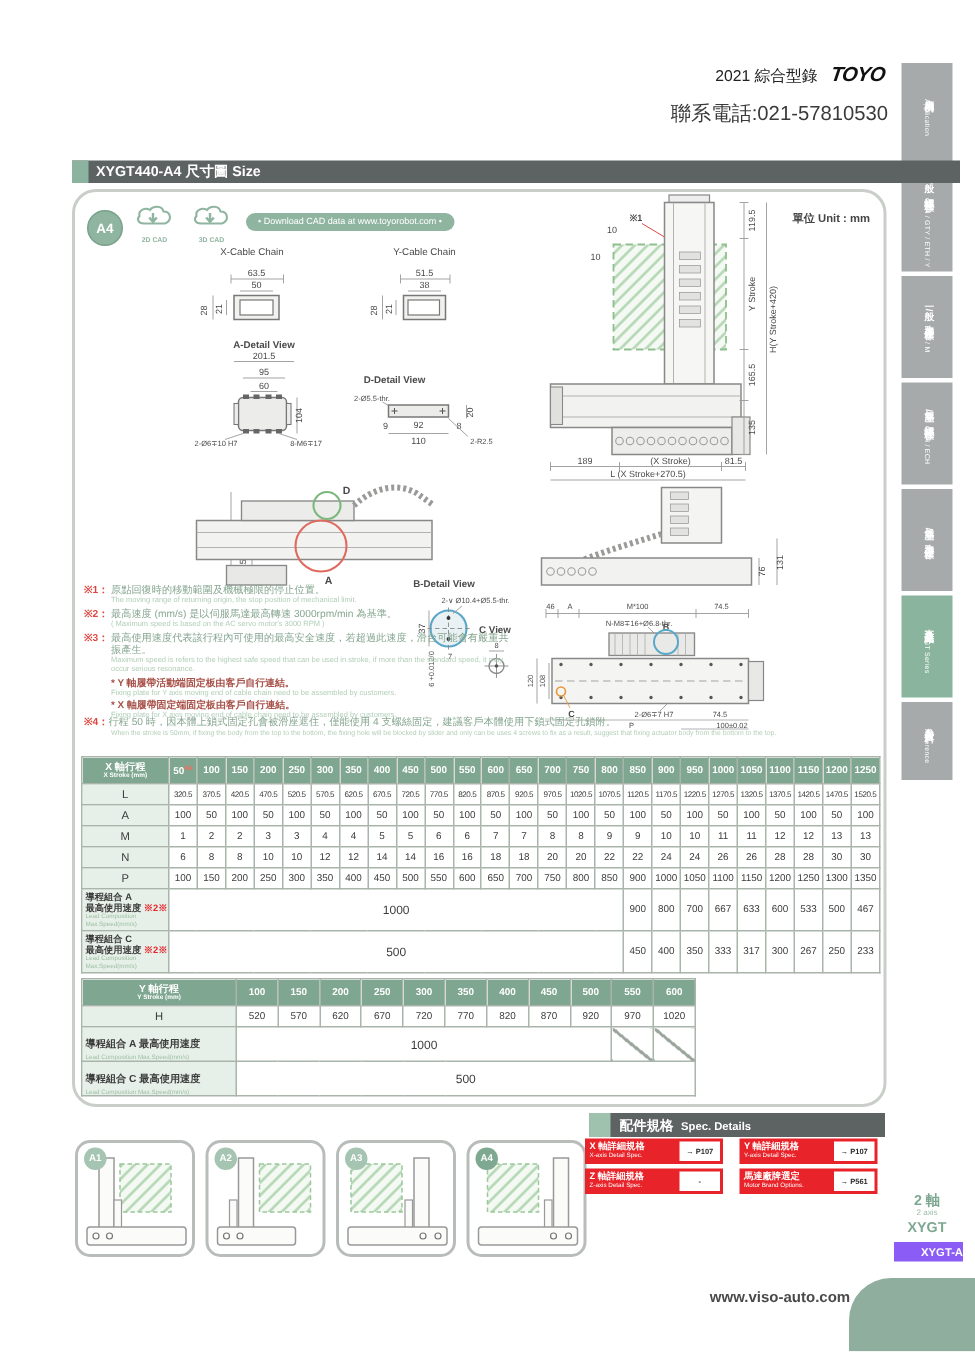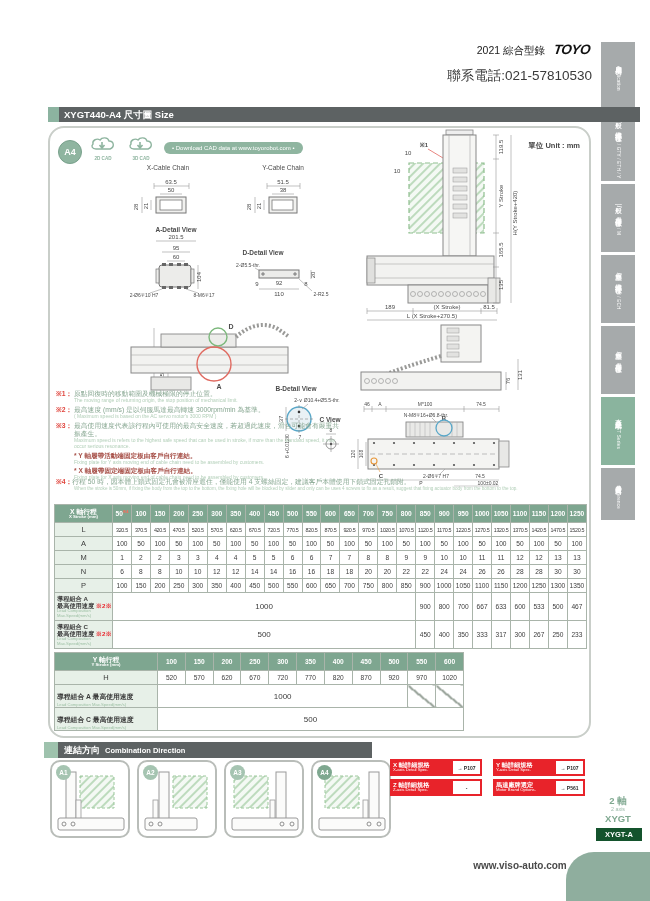--- a/index.html
+++ b/index.html
@@ -103,22 +103,22 @@
   .cb.active{background:#7fa890;}
   .spec-btn{position:absolute;width:92px;height:17px;background:#e8232a;color:#fff;box-sizing:border-box;padding:1.5px 0 0 3px;}
   .sb-zh{font-size:6.2px;font-weight:bold;line-height:1.15;}
   .sb-en{font-size:4.2px;line-height:1.1;}
   .sb-link{position:absolute;right:2px;top:2px;width:27px;height:13px;background:#fff;color:#2a2a2a;
            font-size:5px;font-weight:bold;display:flex;align-items:center;justify-content:center;}
   .axisinfo{position:absolute;left:592px;top:796px;width:52px;text-align:center;color:#7fa890;}
   .axisinfo .a1{font-size:9.5px;font-weight:bold;line-height:1.1;}
   .axisinfo .a2{font-size:5.4px;color:#9dbcab;line-height:1.2;}
   .axisinfo .a3{font-size:9.5px;font-weight:bold;line-height:1.3;}
-  .modelbadge{position:absolute;left:596px;top:828px;width:46px;height:13px;background:#14532d;color:#fff;
-              font-size:7.5px;font-weight:bold;text-align:center;line-height:13px;}
+  .modelbadge{position:absolute;left:596px;top:828px;width:46px;height:13px;background:#8b5cf6;color:#fff;
+              font-size:7.5px;font-weight:bold;text-align:right;line-height:13px;}
   .url{position:absolute;left:450px;top:860px;width:140px;text-align:center;font-size:10px;font-weight:bold;color:#4a4a4a;}
   .corner{position:absolute;left:566px;top:852px;width:84px;height:49px;background:#8fae9e;border-radius:28px 0 0 0;}
 </style>
 </head>
 <body>
 
 <svg width="0" height="0" style="position:absolute" aria-hidden="true">
   <defs>
     <pattern id="ghatch" width="6" height="6" patternUnits="userSpaceOnUse" patternTransform="rotate(45)">
       <rect width="6" height="6" fill="#f4f9f4"></rect>
@@ -741,24 +741,20 @@
             </tr>
             <tr class="ysp">
               <td class="yl2"><span class="z">導程組合 C 最高使用速度</span><div class="e">Lead Composition Max.Speed(mm/s)</div></td>
               <td class="mg" colspan="11">500</td>
             </tr>
           </tbody>
         </table>
       </div>
   </div>
 
-  <div class="secbar" style="left:44px;top:742px;width:328px;">
-    <div class="sq"></div>
-    <div class="tx"><span>連結方向</span><span class="en">Combination Direction</span></div>
-  </div>
 
   <div class="card" style="left:50px;">
     <div class="cb">A1</div>
     <svg width="76" height="74">
       <rect x="28" y="14" width="34" height="32" fill="url(#ghatch)" stroke="#9cc89c" stroke-width="1" stroke-dasharray="3 2"></rect>
       <rect x="14" y="10" width="10" height="50" fill="#fbfbfa" stroke="#999" stroke-width="1"></rect>
       <rect x="24" y="38" width="5" height="20" fill="#fbfbfa" stroke="#999" stroke-width="0.8"></rect>
       <rect x="6" y="56" width="66" height="12" rx="2" fill="#fbfbfa" stroke="#999" stroke-width="1"></rect>
       <circle cx="12" cy="62" r="2" fill="none" stroke="#777" stroke-width="0.8"></circle>
         <circle cx="21" cy="62" r="2" fill="none" stroke="#777" stroke-width="0.8"></circle>
@@ -791,20 +787,24 @@
     <svg width="76" height="74">
       <rect x="12" y="14" width="34" height="32" fill="url(#ghatch)" stroke="#9cc89c" stroke-width="1" stroke-dasharray="3 2"></rect>
       <rect x="56" y="10" width="10" height="50" fill="#fbfbfa" stroke="#999" stroke-width="1"></rect>
       <rect x="50" y="38" width="5" height="20" fill="#fbfbfa" stroke="#999" stroke-width="0.8"></rect>
       <rect x="6" y="56" width="66" height="12" rx="2" fill="#fbfbfa" stroke="#999" stroke-width="1"></rect>
       <circle cx="56" cy="62" r="2" fill="none" stroke="#777" stroke-width="0.8"></circle>
         <circle cx="66" cy="62" r="2" fill="none" stroke="#777" stroke-width="0.8"></circle>
     </svg>
   </div>
 
+  <div class="secbar" style="left:393px;top:742px;width:197px;">
+    <div class="sq"></div>
+    <div class="tx"><span>配件規格</span><span class="en">Spec. Details</span></div>
+  </div>
 
   <div class="spec-btn" style="left:390px;top:759px;">
     <div class="sb-zh">X 軸詳細規格</div>
     <div class="sb-en">X-axis Detail Spec.</div>
     <div class="sb-link">→ P107</div>
   </div>
   <div class="spec-btn" style="left:493px;top:759px;">
     <div class="sb-zh">Y 軸詳細規格</div>
     <div class="sb-en">Y-axis Detail Spec.</div>
     <div class="sb-link">→ P107</div>

